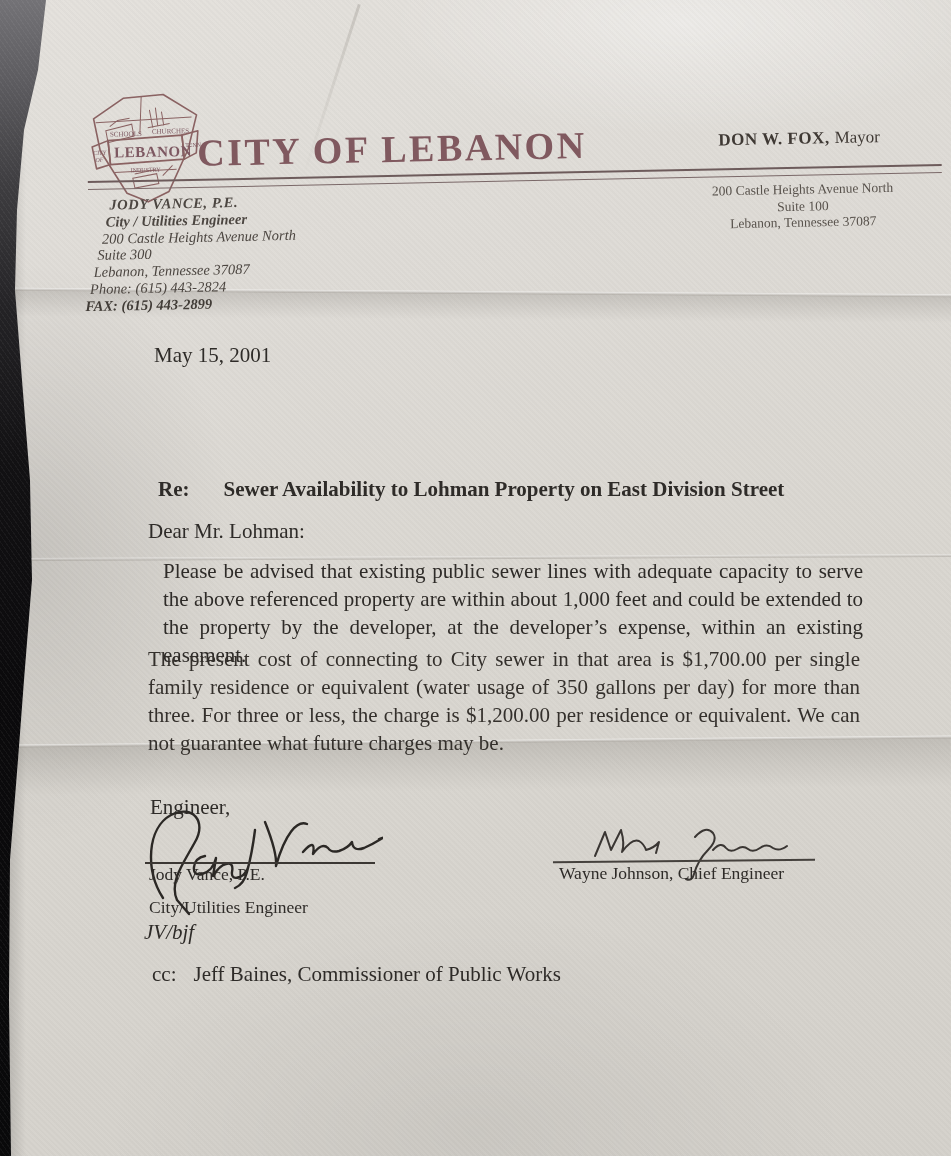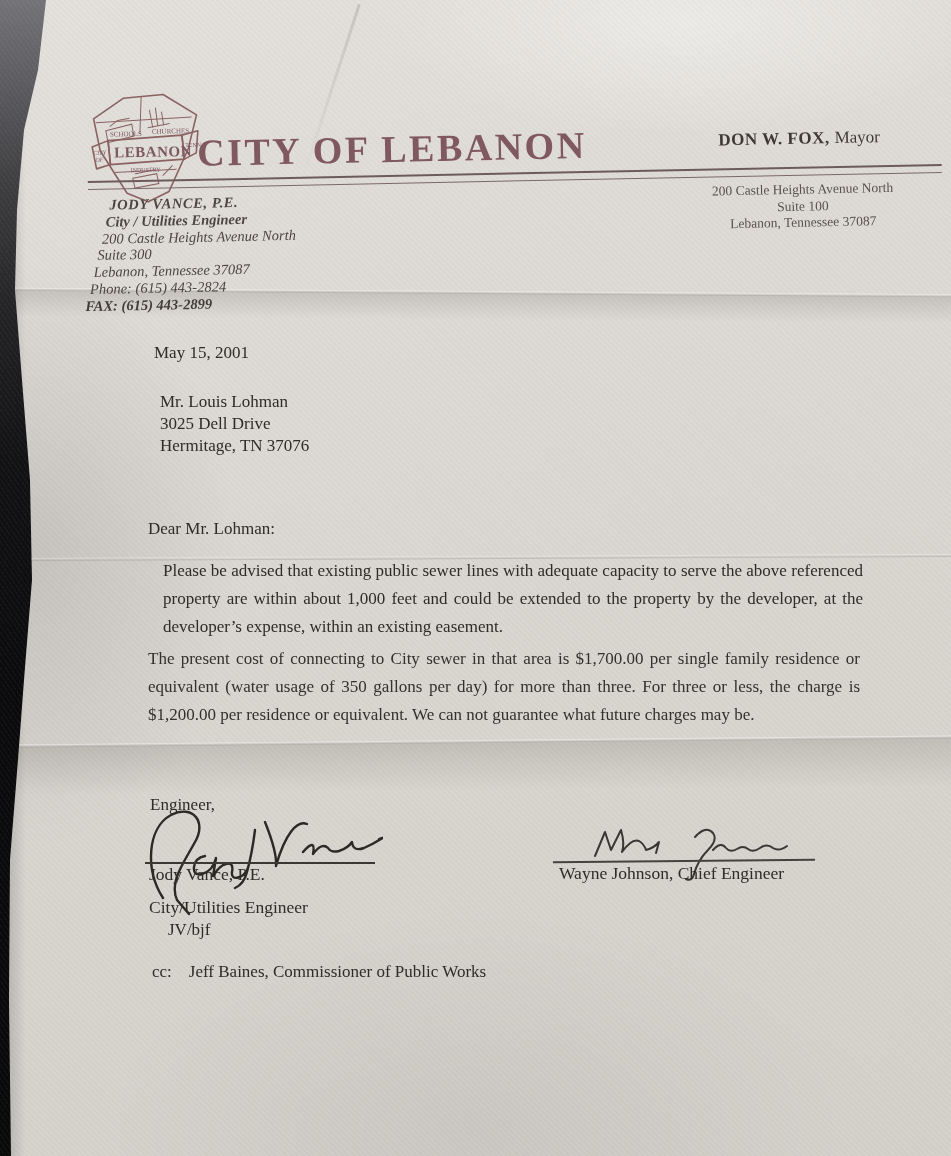--- a/index.html
+++ b/index.html
@@ -46,42 +46,42 @@
     line-height:16.8px;color:#4c4641;white-space:nowrap;}
   .engineer div:nth-child(1){margin-left:26px;font-weight:700;letter-spacing:.6px;}
   .engineer div:nth-child(2){margin-left:22px;font-weight:700;}
   .engineer div:nth-child(3){margin-left:18px;}
   .engineer div:nth-child(4){margin-left:13px;}
   .engineer div:nth-child(5){margin-left:9px;}
   .engineer div:nth-child(6){margin-left:5px;}
   .engineer div:nth-child(7){margin-left:0;font-weight:600;color:#413c37;}
 
   
-  .body-text{position:absolute;color:#2e2b28;font-size:17px;}
+  .body-text{position:absolute;color:#2e2b28;font-size:21px;}
   .date{left:154px;top:343px;}
   .recipient{left:160px;top:391px;line-height:22px;}
   .re-line{left:158px;top:477px;font-weight:700;}
   .re-line .subject{margin-left:34px;}
   .salutation{left:148px;top:519px;}
   .para{text-align:justify;line-height:28px;}
   .para1{left:163px;top:557px;width:700px;}
   .para2{left:148px;top:645px;width:712px;color:#34302c;}
   .para3{left:149px;top:760px;width:730px;}
   .closing{left:150px;top:795px;}
   .sig-block{position:absolute;}
   .sig1{left:143px;top:806px;width:240px;}
   .sig2{left:553px;top:824px;width:265px;}
   .sig-svg{position:absolute;left:0;top:0;}
   .sig-rule1{position:absolute;left:2px;top:56px;width:230px;border-bottom:2px solid #3b3733;}
   .sig-rule2{position:absolute;left:0;top:36px;width:262px;border-bottom:2px solid #45413d;transform:rotate(-0.6deg);}
   .sig-name{position:absolute;color:#2e2b28;font-size:17.5px;white-space:nowrap;}
   .sig1 .name{left:6px;top:58px;}
   .sig1 .title{left:6px;top:91px;}
   .sig2 .name{left:6px;top:39px;}
-  .initials{left:168px;top:920px;}
+  .initials{left:144px;top:920px;font-style:italic;}
   .cc-line{left:152px;top:962px;}
   .cc-line .val{margin-left:17px;}
 
   .seal text{font-family:"Liberation Serif",serif;fill:#7d5861;}
   .seal .shape{fill:none;stroke:#8a6262;stroke-width:1.6;stroke-linejoin:round;}
   .seal .thin{fill:none;stroke:#8a6262;stroke-width:1;}
   .sig-path{fill:none;stroke:#2b2825;stroke-width:2.4;stroke-linecap:round;stroke-linejoin:round;}
   .sig-path.light{stroke:#3a3633;stroke-width:2;}
 </style>
 </head>
@@ -137,26 +137,24 @@
         <div>200 Castle Heights Avenue North</div>
         <div>Suite 300</div>
         <div>Lebanon, Tennessee 37087</div>
         <div>Phone: (615) 443-2824</div>
         <div>FAX: (615) 443-2899</div>
       </div>
     </div>
 
     <div class="body-text date">May 15, 2001</div>
 
-    <div class="body-text recipient">
-      <div>Mr. Louis Lohman</div>
-      <div>3025 Dell Drive</div>
-      <div>Hermitage, TN 37076</div>
+
+    <div class="body-text re-line">
+      <span>Re:</span><span class="subject">Sewer Availability to Lohman Property on East Division Street</span>
     </div>
-
 
     <div class="body-text salutation">Dear Mr. Lohman:</div>
 
     <div class="body-text para para1">Please be advised that existing public sewer lines with adequate capacity to serve the above referenced property are within about 1,000 feet and could be extended to the property by the developer, at the developer’s expense, within an existing easement.</div>
     <div class="body-text para para2">The present cost of connecting to City sewer in that area is $1,700.00 per single family residence or equivalent (water usage of 350 gallons per day) for more than three.  For three or less, the charge is $1,200.00 per residence or equivalent.  We can not guarantee what future charges may be.</div>
 
     <div class="body-text closing">Engineer,</div>
 
     <div class="sig-block sig1">
       <svg class="sig-svg" width="240" height="110" viewBox="0 0 240 110">

